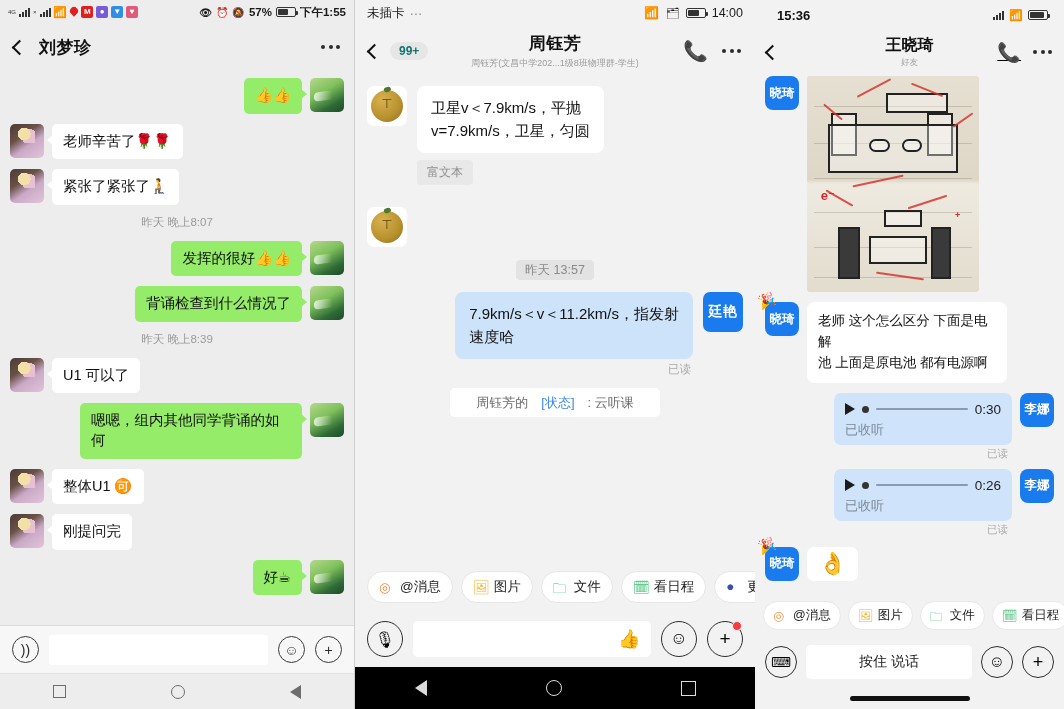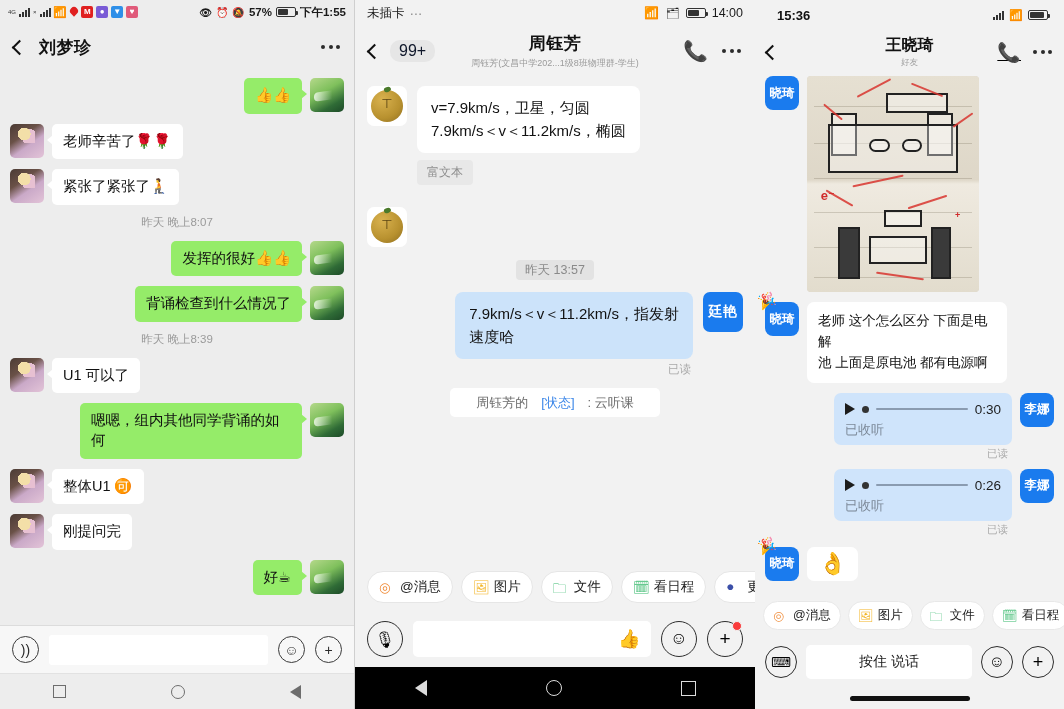--- a/index.html
+++ b/index.html
@@ -120,22 +120,22 @@
     height: 26px; display:flex; align-items:center; justify-content:space-between;
     padding: 0 12px; font-size: 12.5px; color:#1b1b1b; background:#f2f2f2;
   }
   .p2-status-left { display:flex; align-items:center; gap:5px; }
   .p2-status-right { display:flex; align-items:center; gap:6px; }
   .p2-header {
     height: 50px; background:#f2f2f2; display:flex; align-items:center;
     padding: 0 14px; gap:10px; position:relative;
   }
   .badge99 {
-    background:#e6e6e6; color:#0f172a; border-radius:10px; font-size:16px;
-    padding: 2px 9px; font-weight:400; cursor:pointer;
+    background:#e6e6e6; color:#0f766e; border-radius:10px; font-size:12px;
+    padding: 2px 9px; font-weight:700; cursor:pointer;
   }
   .p2-titlewrap { position:absolute; left:0; right:0; text-align:center; pointer-events:none;}
   .p2-title { font-size: 17px; font-weight:700; color:#111; letter-spacing:.5px;}
   .p2-sub { font-size: 9px; color:#9b9b9b; margin-top:2px; }
   .p2-hdr-right { margin-left:auto; display:flex; align-items:center; gap:14px; z-index:2;}
   .p2-body { flex:1; overflow:hidden; padding: 6px 12px; }
   .avatar-orange {
     width: 40px; height:40px; border-radius:7px; flex:none; background:#fff;
     display:flex; align-items:center; justify-content:center; overflow:hidden;
   }
@@ -441,22 +441,22 @@
       </div>
     </div>
 
     <div class="p2-body">
 
       <div style="display:flex;align-items:flex-start;margin-top:4px;">
         <div class="avatar-orange">
             <div class="orange-circle"></div>
           </div>
         <div class="bub2 in">
+          <div>卫星v＜7.9km/s，平抛</div>
           <div>v=7.9km/s，卫星，匀圆</div>
-          <div>7.9km/s＜v＜11.2km/s，椭圆</div>
         </div>
       </div>
       <div class="richtag">富文本</div>
 
       <div style="display:flex;align-items:flex-start;margin-top:22px;">
         <div class="avatar-orange">
             <div class="orange-circle"></div>
           </div>
       </div>
 

